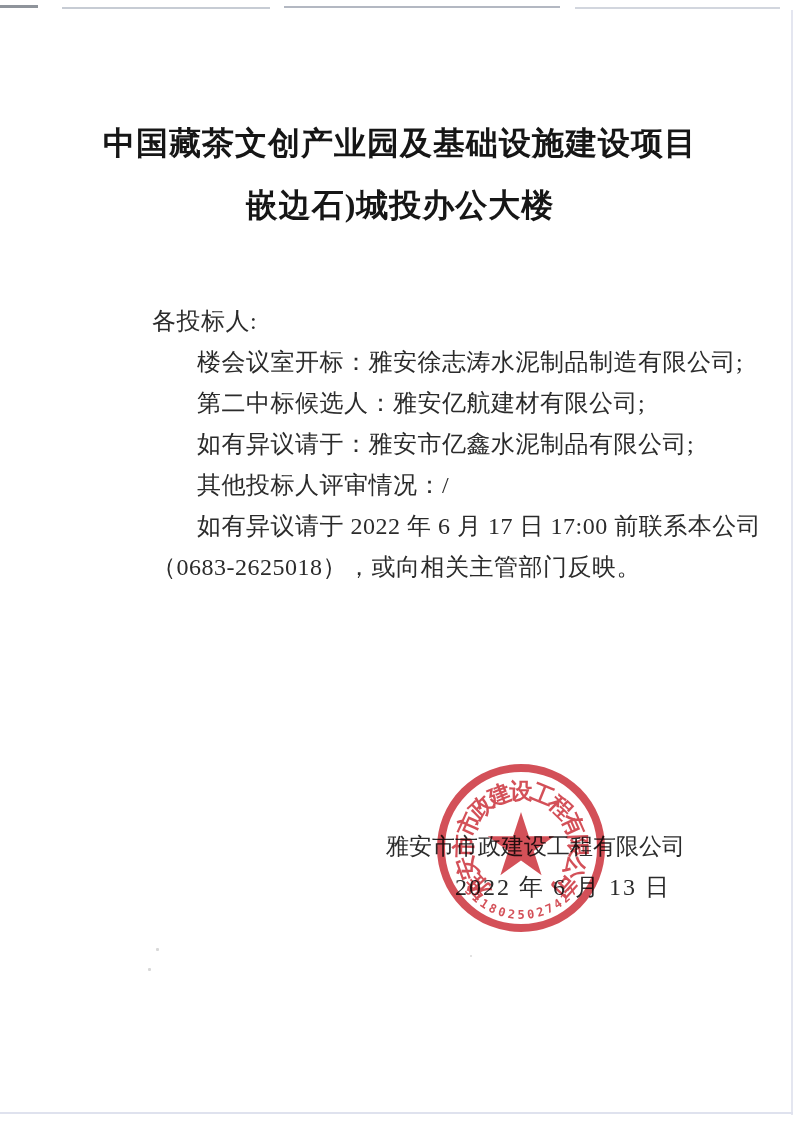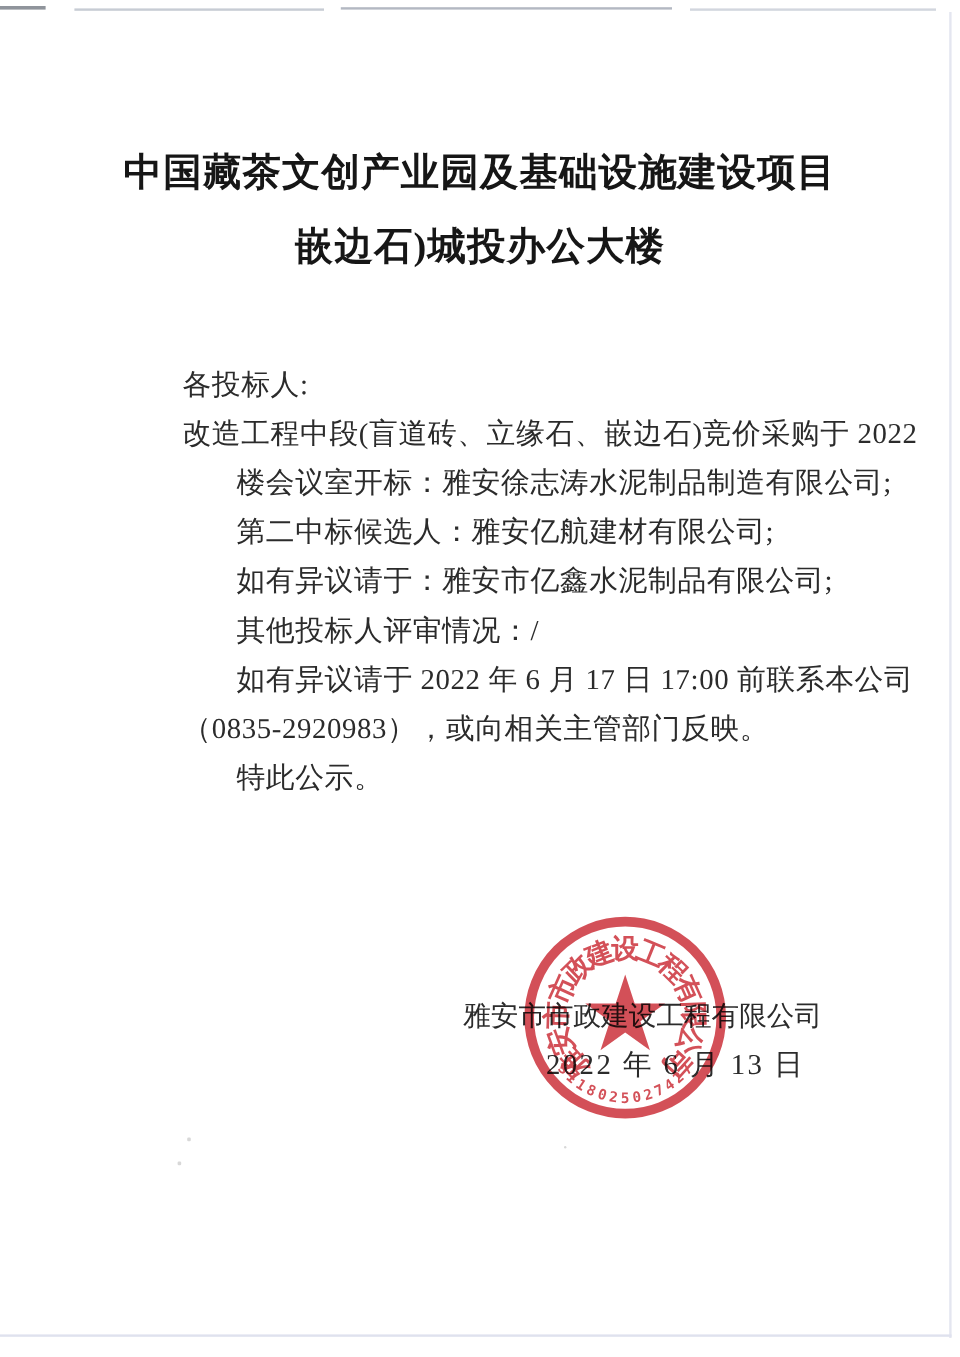--- a/index.html
+++ b/index.html
@@ -101,28 +101,26 @@
   <div class="speck speck-2"></div>
   <div class="speck speck-3"></div>
 
   <div class="title">
     <div>中国藏茶文创产业园及基础设施建设项目</div>
     <div>嵌边石)城投办公大楼</div>
   </div>
 
   <div class="doc-body">
     <div class="doc-line">各投标人:</div>
-    <div class="doc-line">改造工程中段(盲道砖、立缘石、嵌边石)竞价采购于 2022</div>
     <div class="doc-line indent">楼会议室开标：雅安徐志涛水泥制品制造有限公司;</div>
     <div class="doc-line indent">第二中标候选人：雅安亿航建材有限公司;</div>
     <div class="doc-line indent">如有异议请于：雅安市亿鑫水泥制品有限公司;</div>
     <div class="doc-line indent">其他投标人评审情况：/</div>
     <div class="doc-line indent">如有异议请于 2022 年 6 月 17 日 17:00 前联系本公司</div>
-    <div class="doc-line">（0835-2920983），或向相关主管部门反映。</div>
-    <div class="doc-line indent">特此公示。</div>
+    <div class="doc-line">（0683-2625018），或向相关主管部门反映。</div>
   </div>
 
   <div class="sign-company">雅安市市政建设工程有限公司</div>
   <div class="sign-date">2022 年 6 月 13 日</div>
 
   <svg class="stamp" viewBox="0 0 176 176" xmlns="http://www.w3.org/2000/svg">
     <circle cx="88" cy="88" r="80" fill="none" stroke="#cf3d46" stroke-width="8"></circle>
     <polygon fill="#cf3d46" points="88.0,52.0 95.9,76.2 121.3,76.2 100.7,91.1 108.6,115.3 88.0,100.4 67.4,115.3 75.3,91.1 54.7,76.2 80.1,76.2"></polygon>
     <g text-anchor="middle" dominant-baseline="central">
       <text class="seal-char" transform="translate(45.6,126.1) rotate(-132)">雅</text>

